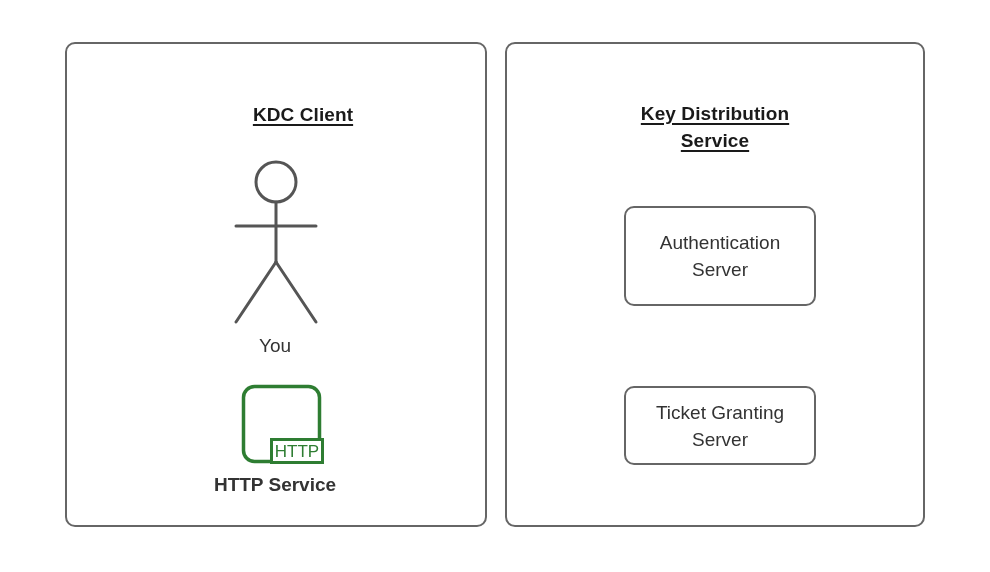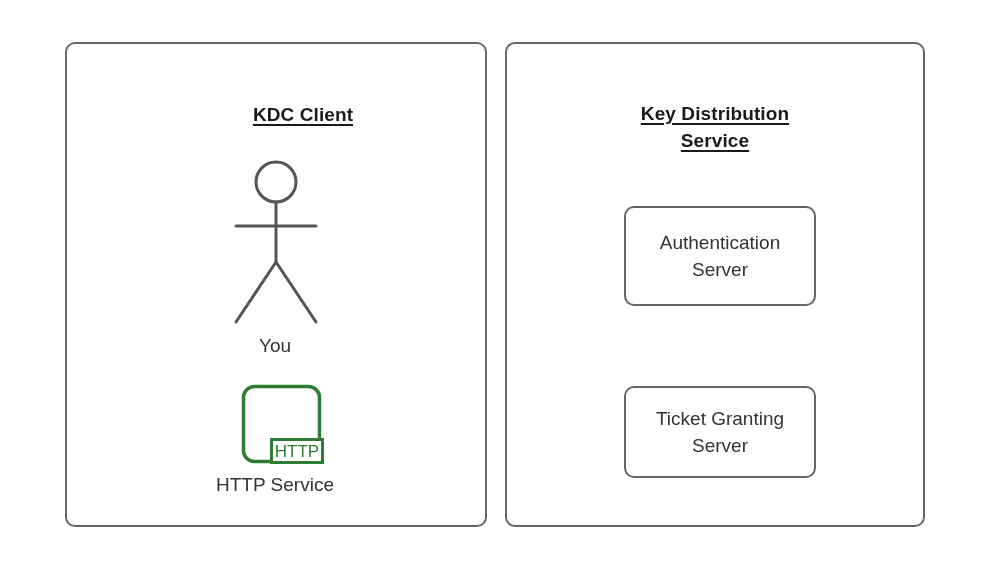--- a/index.html
+++ b/index.html
@@ -92,20 +92,21 @@
     position: absolute;
     left: 238px;
     top: 381px;
     width: 90px;
     height: 86px;
   }
   #label-http-service {
     top: 473px;
     left: 175px;
     width: 200px;
+    font-weight: bold;
   }
 
   
   .server-box {
     position: absolute;
     box-sizing: border-box;
     background: #ffffff;
     border: 2px solid #666666;
     border-radius: 10px;
     display: flex;
@@ -120,21 +121,21 @@
   #box-auth-server {
     left: 624px;
     top: 206px;
     width: 192px;
     height: 100px;
   }
   #box-tgs-server {
     left: 624px;
     top: 386px;
     width: 192px;
-    height: 92px;
+    height: 79px;
   }
   .server-box-label {
     white-space: pre-line;
   }
 </style>
 </head>
 <body>
 
 <div class="canvas">
 

